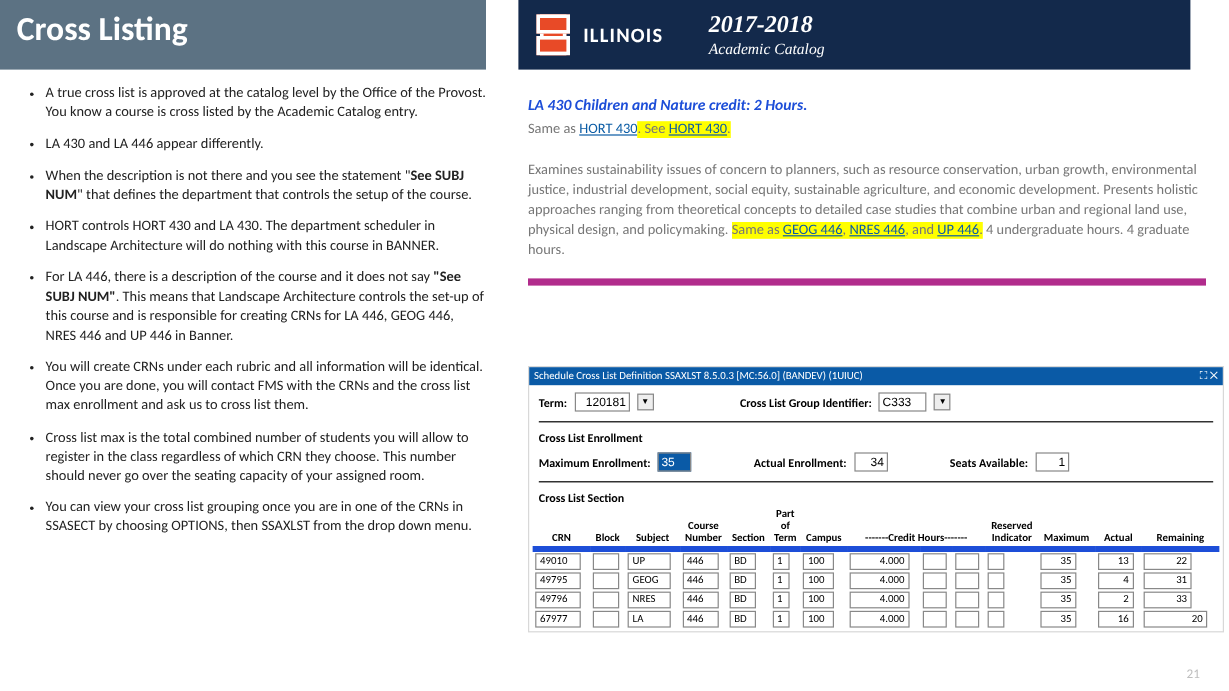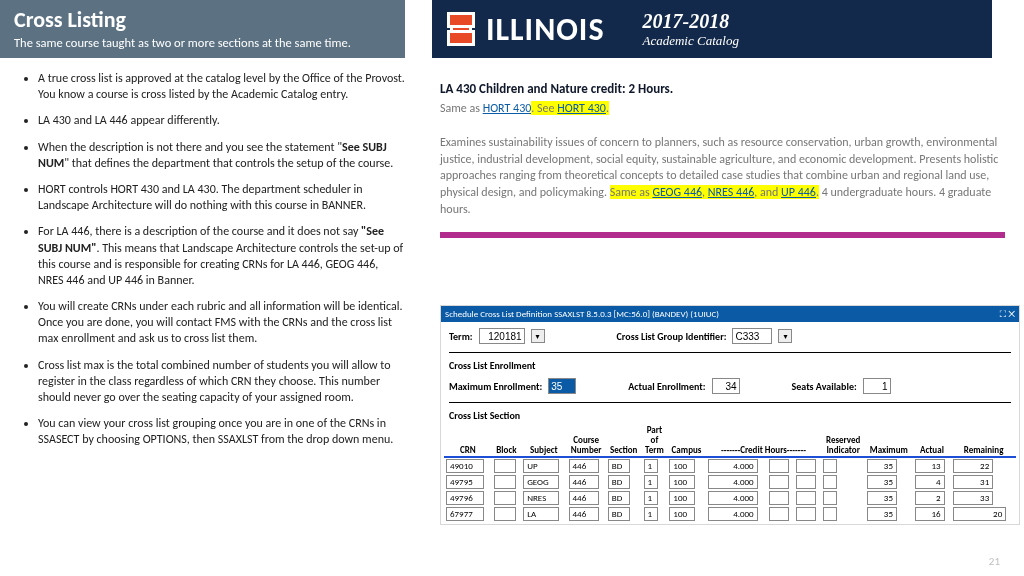--- a/index.html
+++ b/index.html
@@ -1,60 +1,60 @@
 <!DOCTYPE html>
 <html><head>
 <meta charset="utf-8">
 <style>
   * { box-sizing: border-box; margin: 0; padding: 0; }
   body { font-family: "Segoe UI", Calibri, Arial, sans-serif; width: 1024px; height: 576px; background: #fff; position: relative; overflow: hidden; }
 
   
   .hdr { background: #5c7283; color: #fff; width: 405px; height: 58px; padding: 6px 14px 6px 14px; }
-  .hdr h1 { font-size: 22px; font-weight: 700; margin-bottom: 2px; }
+  .hdr h1 { font-size: 28px; font-weight: 700; margin-bottom: 16px; }
   .hdr .sub { font-size: 12.5px; }
 
   
   .leftcol { position: absolute; left: 20px; top: 70px; width: 385px; font-size: 12px; color: #222; line-height: 1.35; }
   .leftcol ul { list-style: disc; padding-left: 18px; }
   .leftcol li { margin-bottom: 10px; }
   .b { font-weight: 700; }
 
   
   .ilbanner { position: absolute; left: 432px; top: 0; width: 560px; height: 58px; background: #13294b; color: #fff; display: flex; align-items: center; padding-left: 18px; gap: 8px; }
   .block-i { width: 22px; height: 34px; background: #e84a27; border: 3px solid #fff; position: relative; }
   .block-i::before, .block-i::after { content:""; position:absolute; left:-6px; right:-6px; height:10px; background:#e84a27; border:3px solid #fff; }
   .block-i::before { top:-3px; }
   .block-i::after { bottom:-3px; }
-  .ilword { font-size: 32px; font-weight: 800; letter-spacing: 1px; margin-left:6px; }
+  .ilword { font-size: 17px; font-weight: 800; letter-spacing: 1px; margin-left:6px; }
   .ilcat { margin-left: 30px; font-family: Georgia, serif; font-style: italic; }
   .ilcat .yr { font-size: 20px; font-weight:700; }
   .ilcat .ac { font-size: 13px; }
 
   
   .catwrap { position: absolute; left: 440px; top: 80px; width: 565px; font-size: 12px; color: #777; line-height: 1.4; }
-  .catwrap .coursehdr { font-weight: 700; color: #0f172a; margin-bottom: 2px; }
+  .catwrap .coursehdr { font-weight: 700; color: #1d4ed8; margin-bottom: 2px; font-style: italic; }
   .catwrap .big { font-size: 13px; }
   .catwrap a { color: #0b5ca5; text-decoration: underline; }
   .hl { background: #ffff00; }
 
   .sep { height: 6px; background: #b12c8c; margin-top: 14px; }
 
   
   .bannerform { position: absolute; left: 440px; top: 305px; width: 580px; font-size: 10px; color:#000; border:1px solid #d8d8d8;}
   .bannerform .titlebar { background:#0a5aa6; color:#fff; font-size:9px; padding:2px 4px; display:flex; justify-content:space-between;}
   .bannerform .row { display:flex; align-items:center; gap:6px; padding:6px 8px; }
   .bannerform .lbl { font-weight:700; }
   .bannerform input.txt { border:1px solid #888; height:16px; font-size:10px; padding:0 2px; }
   .bannerform .dd { width:14px; height:14px; border:1px solid #888; display:inline-flex; align-items:center; justify-content:center; font-size:8px; background:#eee;}
   .bannerform hr { border:none; border-top:1px solid #000; margin:2px 8px;}
   .bannerform .sectitle { font-weight:700; padding:4px 8px 0 8px; }
 
   table.clsect { border-collapse: collapse; width: calc(100% - 6px); margin:2px 3px; font-size:9px; }
-  table.clsect th { font-weight:700; padding:1px 2px; text-align:center; border-bottom:2px solid #1d4ed8; vertical-align:bottom; line-height:1.1;}
+  table.clsect th { font-weight:700; padding:1px 2px; text-align:center; border-bottom:5px solid #1d4ed8; vertical-align:bottom; line-height:1.1;}
   table.clsect td { padding:1px 2px; text-align:center; }
   table.clsect td .cell { border:1px solid #888; height:14px; display:flex; align-items:center; padding:0 3px; font-size:9px; background:#fff;}
   .c-l { justify-content:flex-start; }
   .c-r { justify-content:flex-end; }
 
   .pagenum { position:absolute; right:24px; bottom:8px; font-size:11px; color:#bfbfbf; }
 </style>
 </head>
 <body>
 

